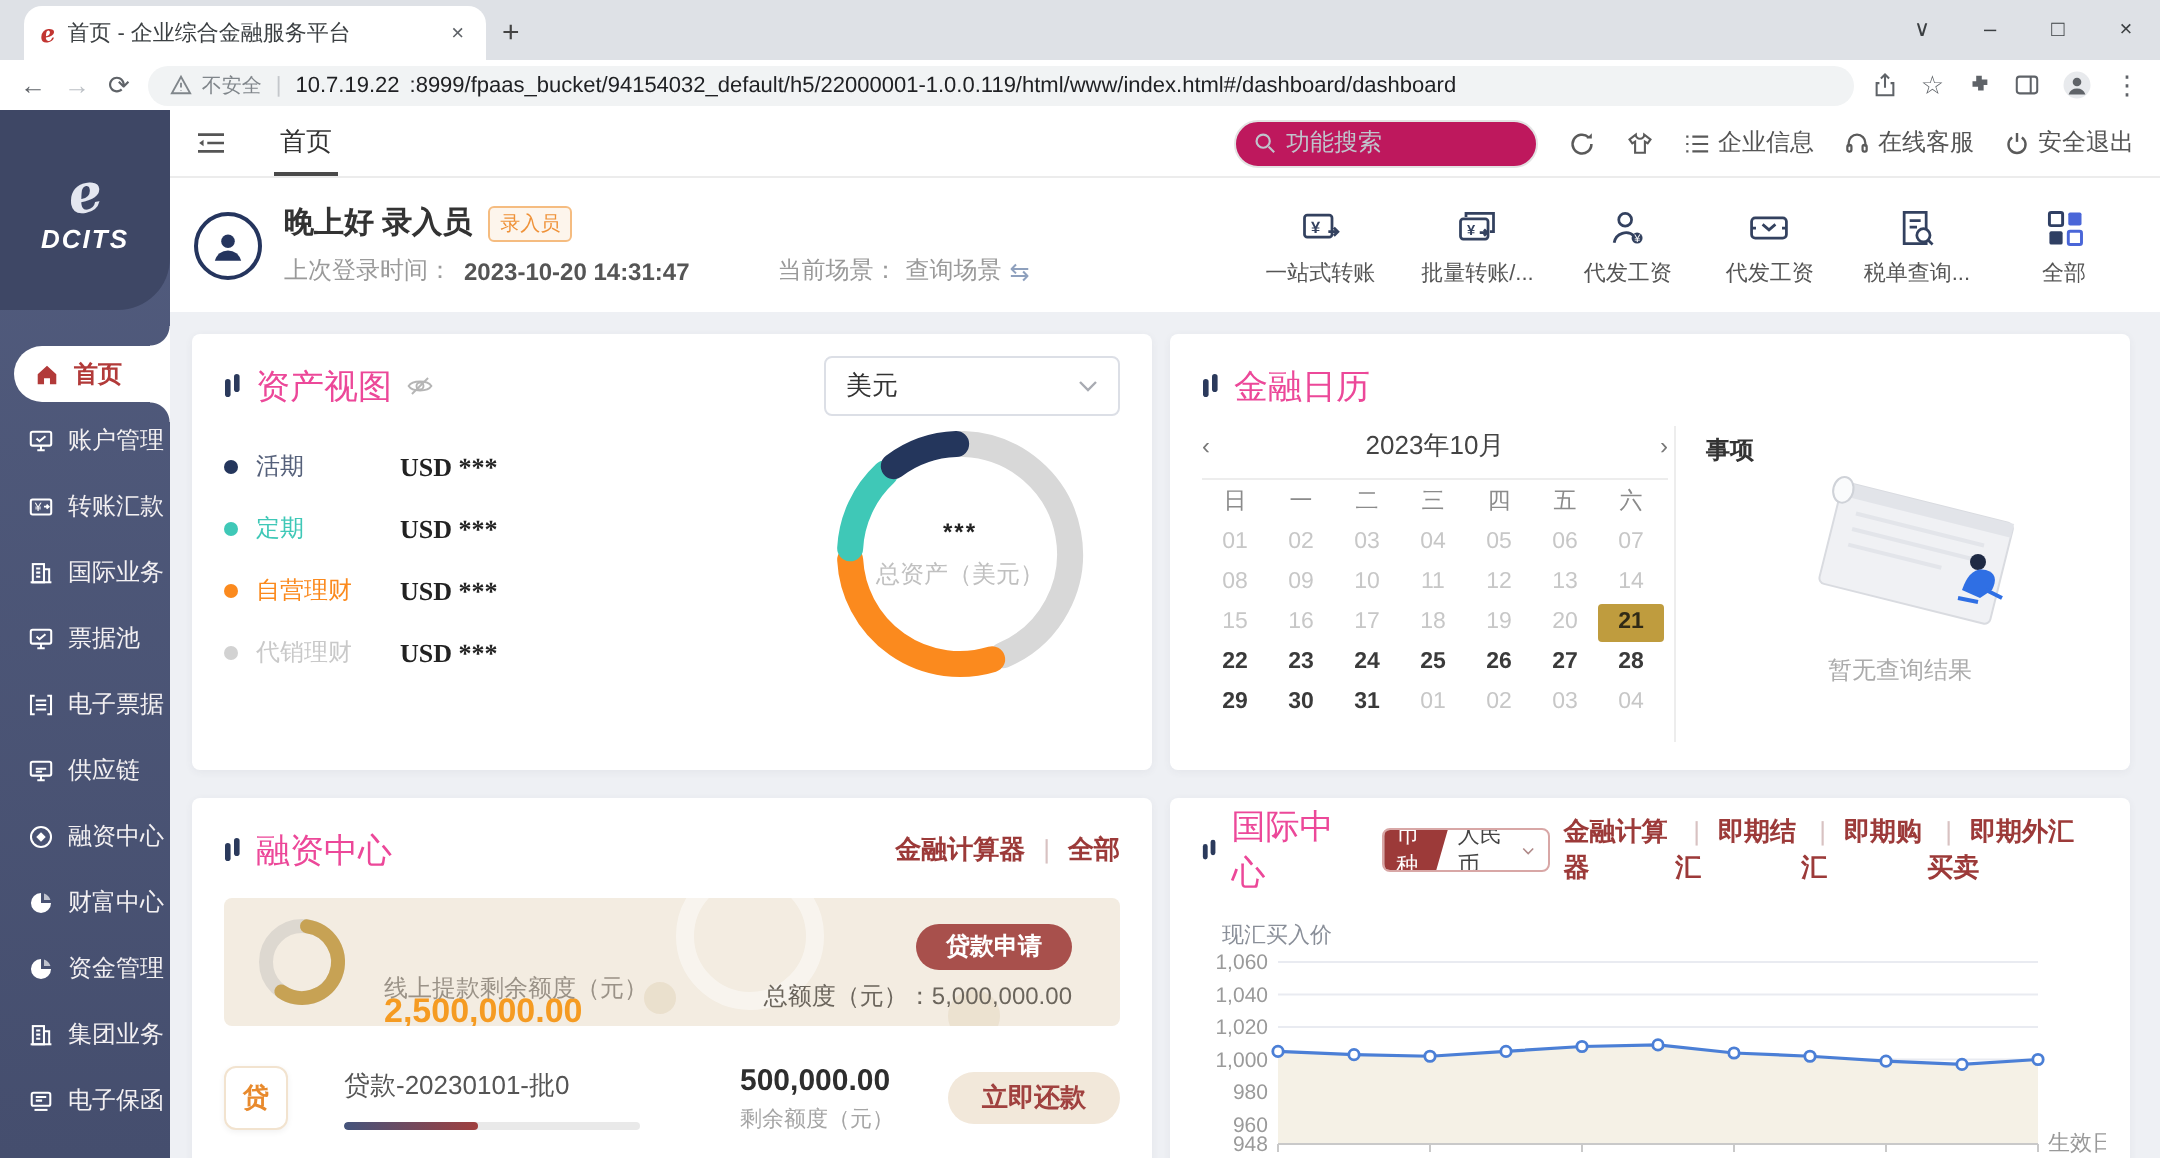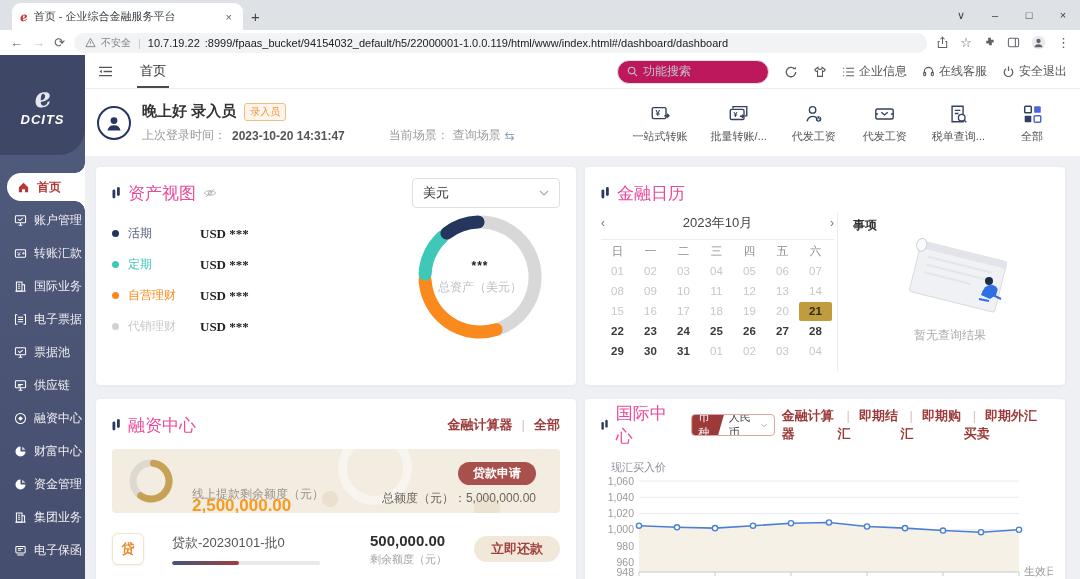--- a/index.html
+++ b/index.html
@@ -206,32 +206,32 @@
       <svg width="13" height="13" viewBox="0 0 14 14" fill="none" stroke="#fff" stroke-width="1.1">
           <rect x="2.6" y="2.2" width="6" height="9.8"></rect>
           <path d="M8.6 5 H11.4 V12"></path>
           <path d="M4.4 4.6 h2.2 M4.4 6.8 h2.2 M4.4 9 h2.2"></path>
           <path d="M1.4 12 h11.2"></path>
         </svg>
       <span>国际业务</span>
     </div>
     <div class="menu-item">
       <svg width="13" height="13" viewBox="0 0 14 14" fill="none" stroke="#fff" stroke-width="1.1">
-          <path d="M3.6 2 H1.6 V12 H3.6 M10.4 2 H12.4 V12 H10.4"></path>
-          <path d="M4.2 4.6 h5.6 M4.2 7 h5.6 M4.2 9.4 h5.6"></path>
-        </svg>
-      <span>电子票据</span>
-    </div>
-    <div class="menu-item">
-      <svg width="13" height="13" viewBox="0 0 14 14" fill="none" stroke="#fff" stroke-width="1.1">
           <rect x="1.5" y="2" width="11" height="7.5" rx="1"></rect>
           <path d="M5 12 H9 M7 9.5 V12"></path>
           <path d="M4.6 5.6 L6.2 7.1 L9.4 4.4"></path>
         </svg>
       <span>票据池</span>
+    </div>
+    <div class="menu-item">
+      <svg width="13" height="13" viewBox="0 0 14 14" fill="none" stroke="#fff" stroke-width="1.1">
+          <path d="M3.6 2 H1.6 V12 H3.6 M10.4 2 H12.4 V12 H10.4"></path>
+          <path d="M4.2 4.6 h5.6 M4.2 7 h5.6 M4.2 9.4 h5.6"></path>
+        </svg>
+      <span>电子票据</span>
     </div>
     <div class="menu-item">
       <svg width="13" height="13" viewBox="0 0 14 14" fill="none" stroke="#fff" stroke-width="1.1">
           <rect x="1.5" y="2" width="11" height="7.5" rx="1"></rect>
           <path d="M5 12 H9 M7 9.5 V12"></path>
           <path d="M4.2 5.8 h5.6 M4.2 7.4 h3.4"></path>
         </svg>
       <span>供应链</span>
     </div>
     <div class="menu-item">

